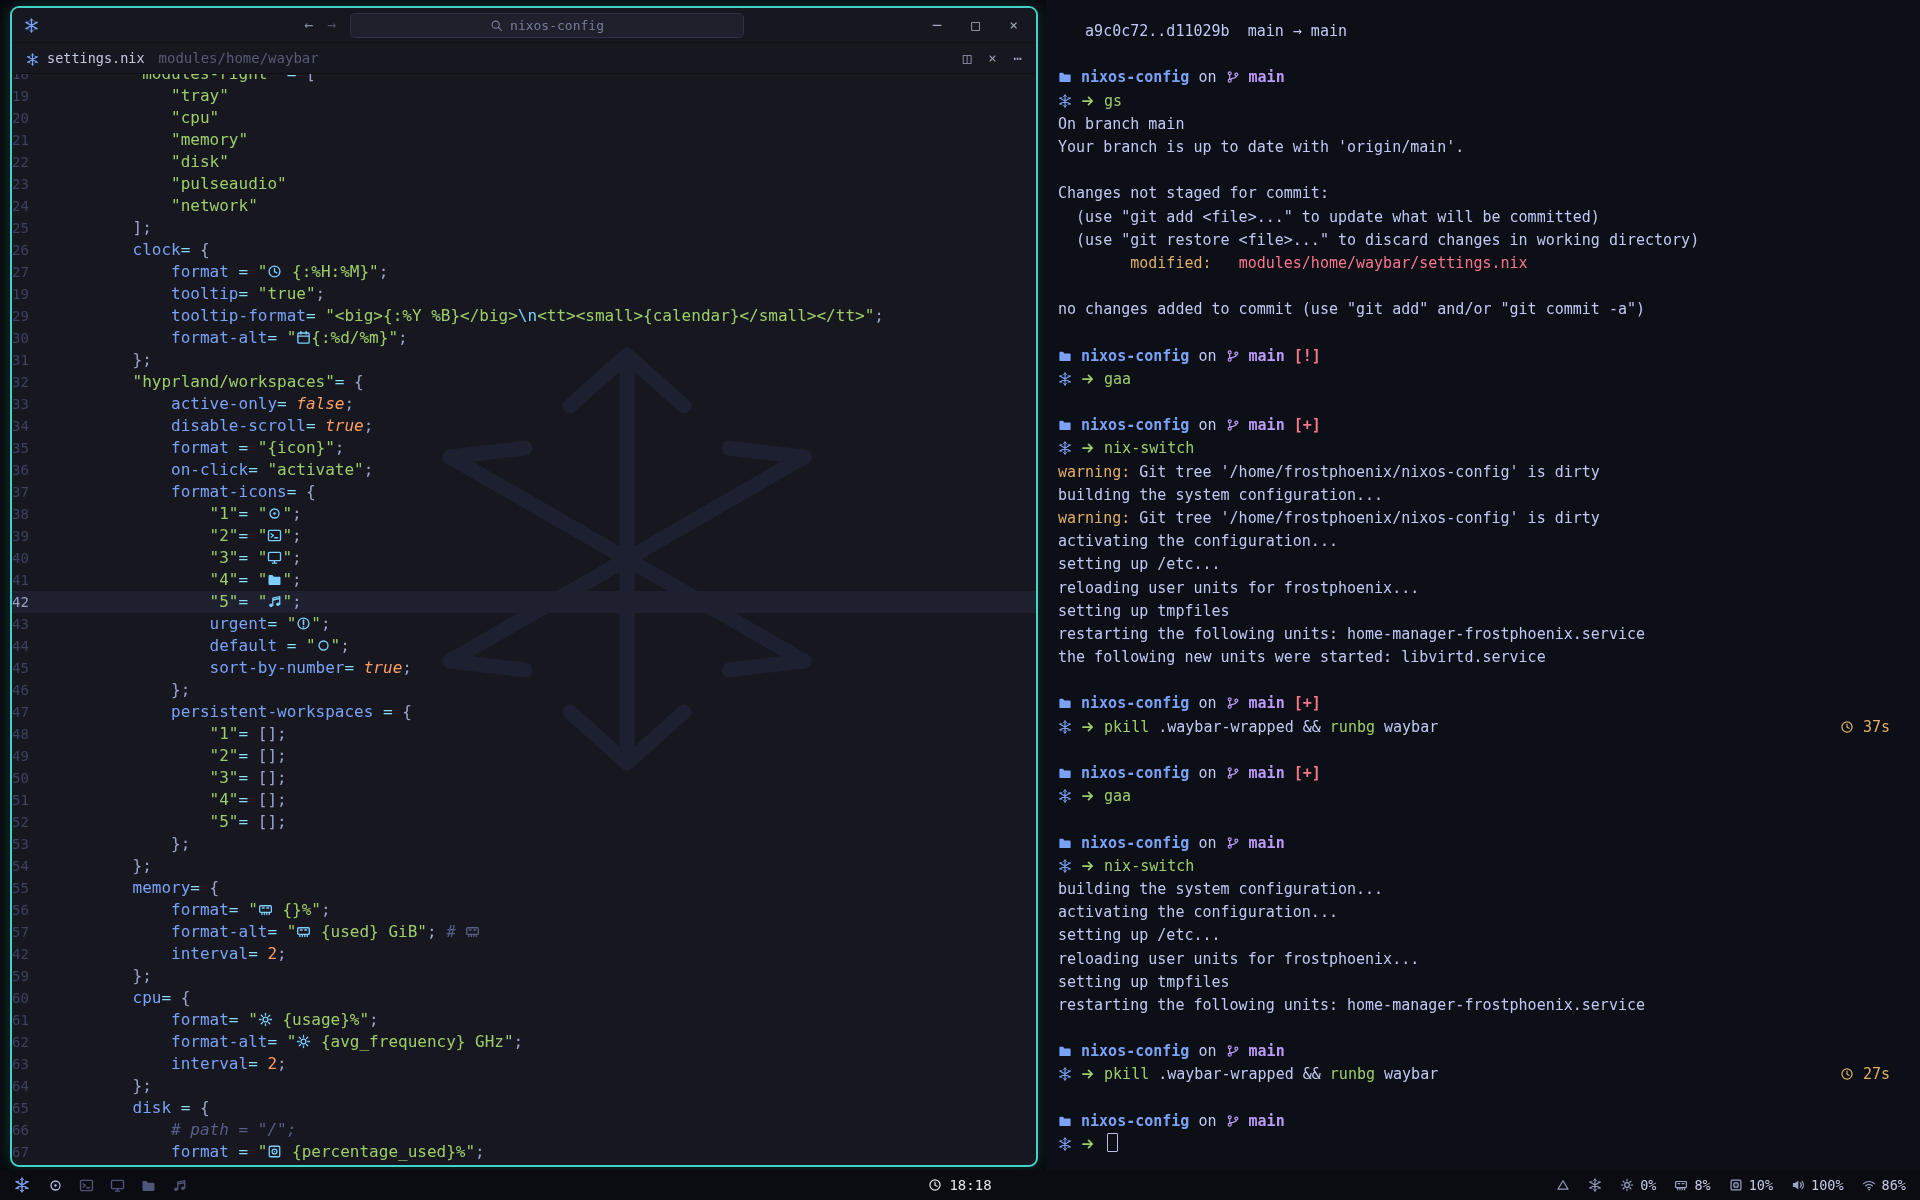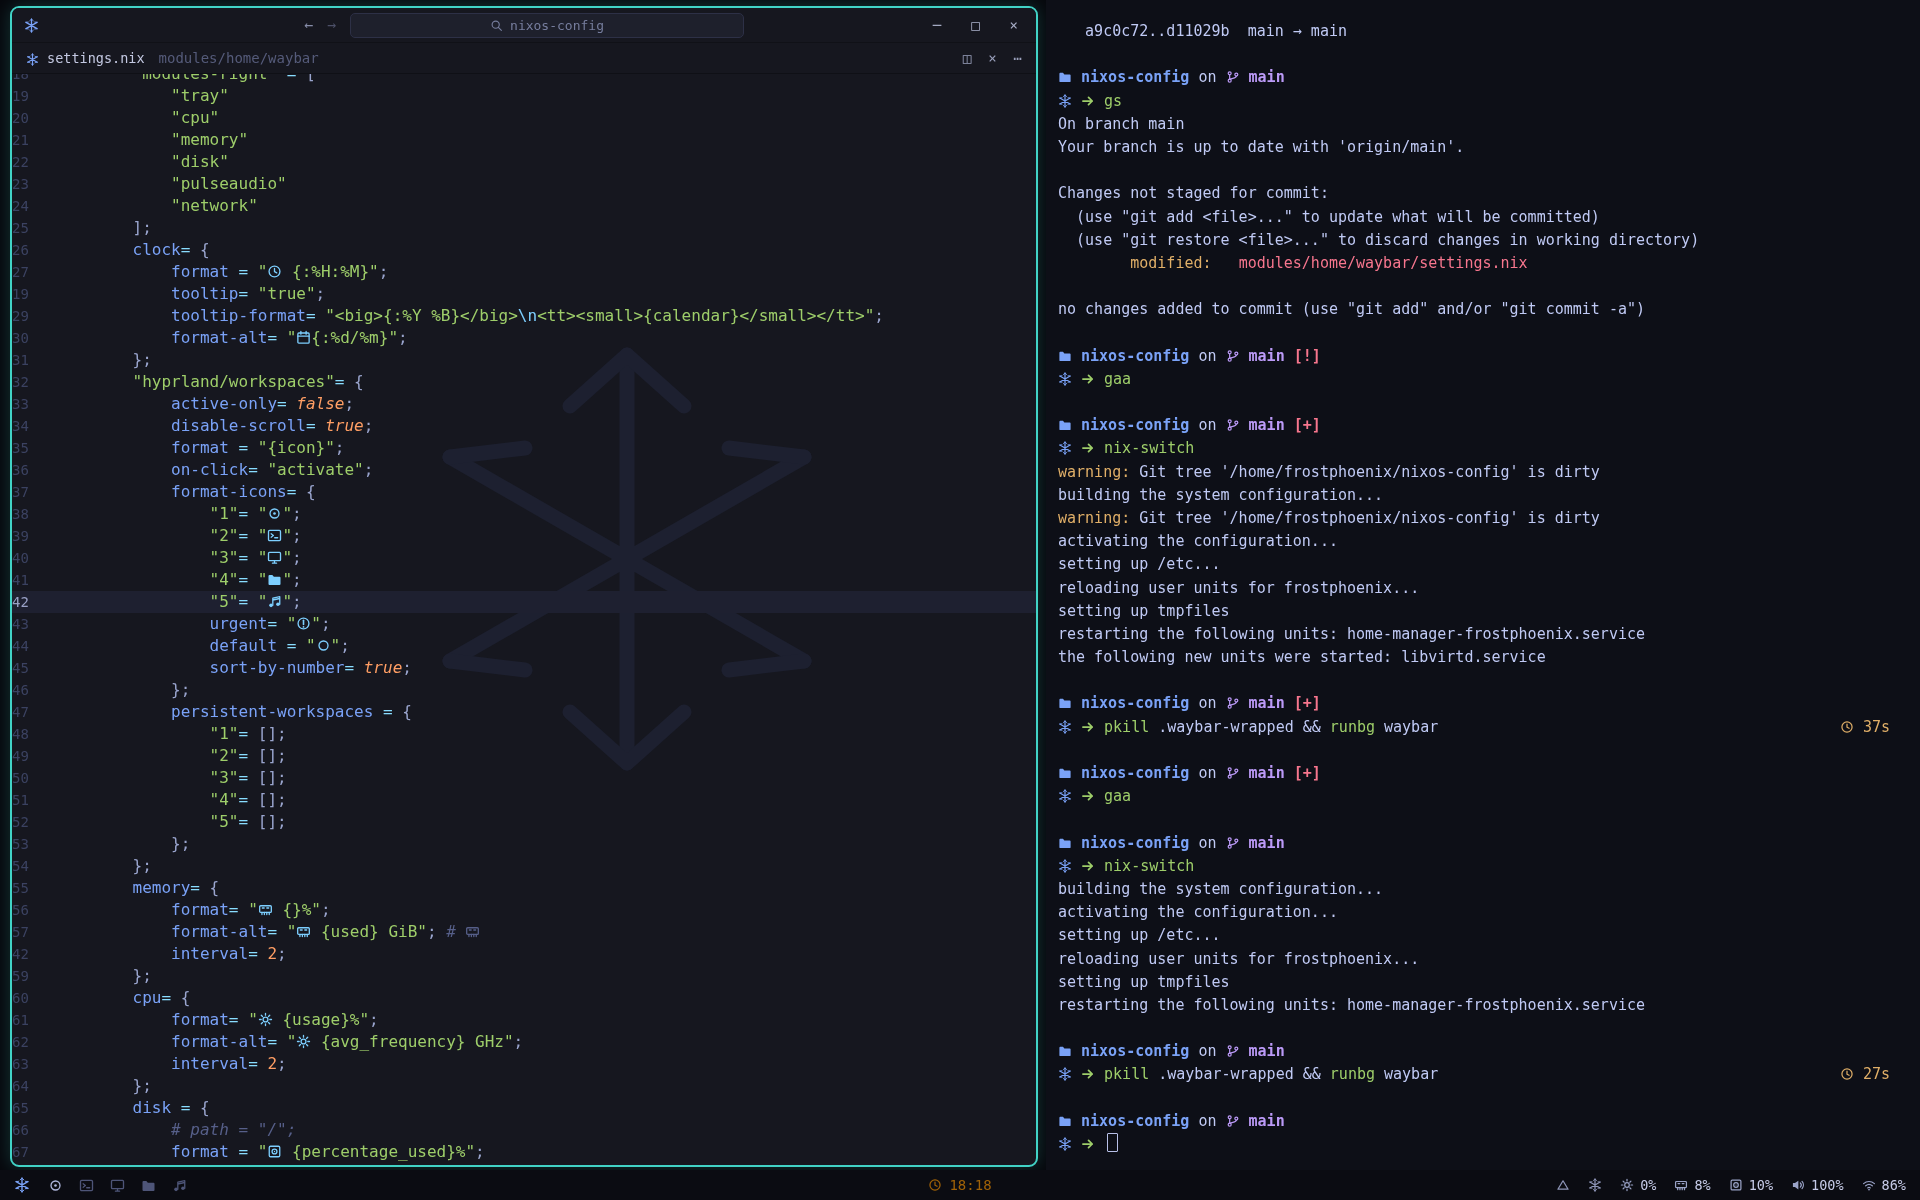--- a/index.html
+++ b/index.html
@@ -67,21 +67,21 @@
 
   
   .waybar{position:absolute;left:0;top:1170px;width:1920px;height:30px;background:#0b0c12;display:flex;align-items:center;font-size:14px}
   .wb-left{display:flex;align-items:center;gap:18px;padding-left:14px}
   .wb-logo{color:#7aa2f7}
   .wb-logo svg{width:16px;height:16px}
   .wb-ws{display:flex;align-items:center;gap:16px}
   .ws{color:#4e5578}
   .ws svg{width:15px;height:15px;vertical-align:-3px}
   .ws.active{color:#aeb6dc}
-  .wb-clock{position:absolute;left:0;right:0;display:flex;justify-content:center;gap:7px;color:#a16207;pointer-events:none}
+  .wb-clock{position:absolute;left:0;right:0;display:flex;justify-content:center;gap:7px;color:#e5e5e5;pointer-events:none}
   .wb-right{margin-left:auto;display:flex;align-items:center;gap:18px;padding-right:14px}
   .tray{color:#8f96b8}
   .mod{display:flex;align-items:center;gap:6px;color:#c6cbe8}
   .mico{color:#9aa3c7;display:inline-block}
   .mval{font-size:13.5px}
 </style>
 </head>
 <body>
 
 <div class="desktop">

